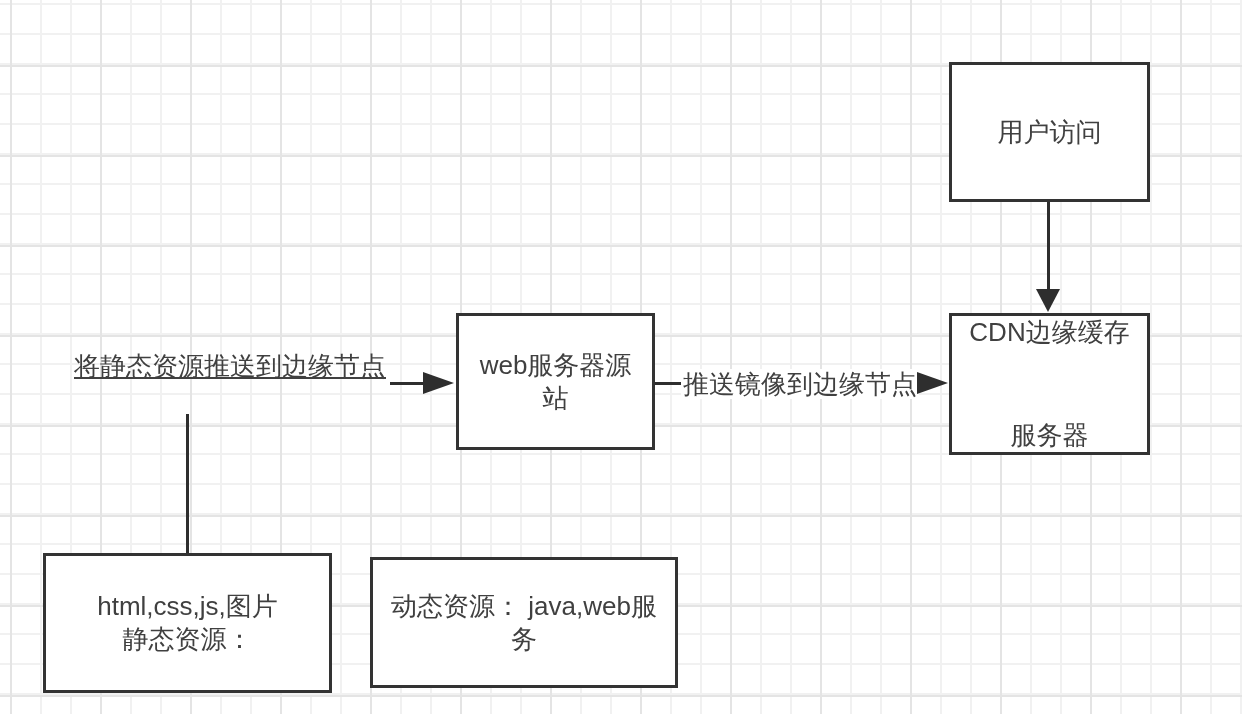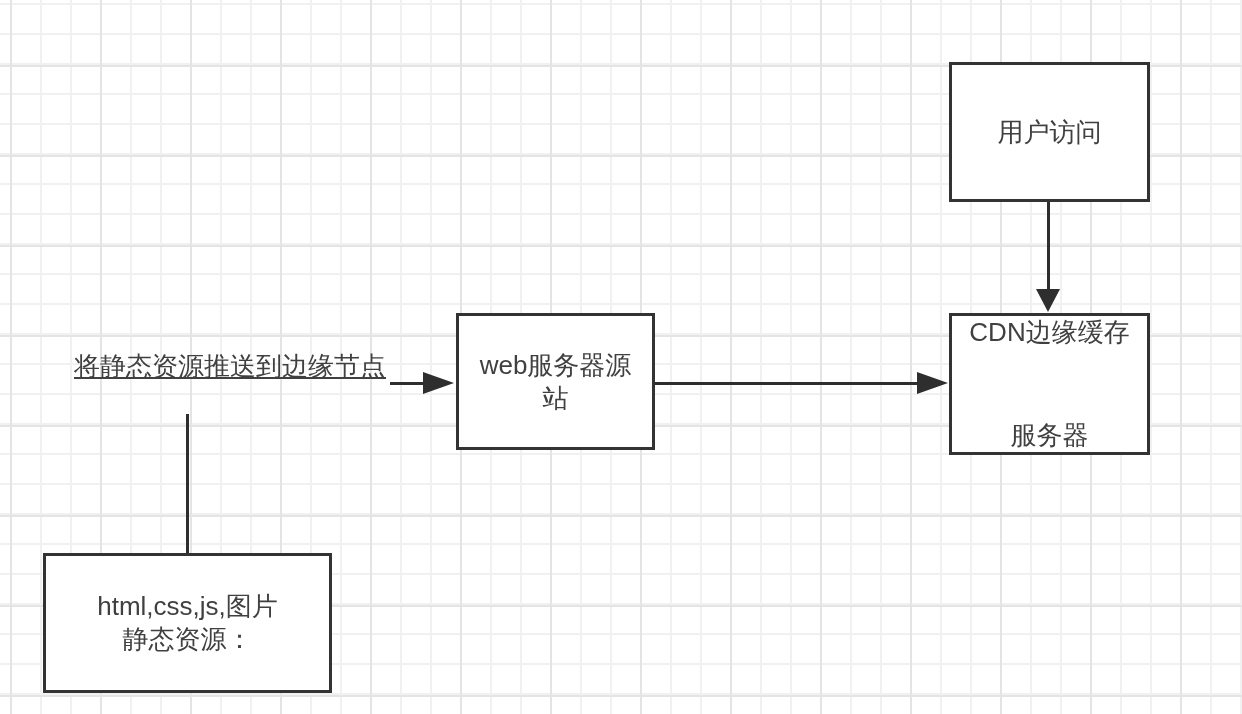--- a/index.html
+++ b/index.html
@@ -105,26 +105,31 @@
   <div class="node node-web">
     <span>web服务器源</span>
     <span>站</span>
   </div>
 
   <div class="node node-static">
     <span>html,css,js,图片</span>
     <span>静态资源：</span>
   </div>
 
+  <div class="node node-dynamic">
+    <span>动态资源： java,web服</span>
+    <span>务</span>
+  </div>
 
   <div class="edge-line line-v-user-cdn"></div>
   <div class="arrowhead head-down"></div>
 
   <div class="edge-label label-push-static">将静态资源推送到边缘节点</div>
   <div class="edge-line line-h-label-web"></div>
   <div class="arrowhead head-right-web"></div>
 
   <div class="edge-line line-v-label-static"></div>
 
   <div class="edge-line line-h-web-cdn"></div>
+  <div class="edge-label label-push-mirror">推送镜像到边缘节点</div>
   <div class="arrowhead head-right-cdn"></div>
 
 </div>
 
 </body></html>

